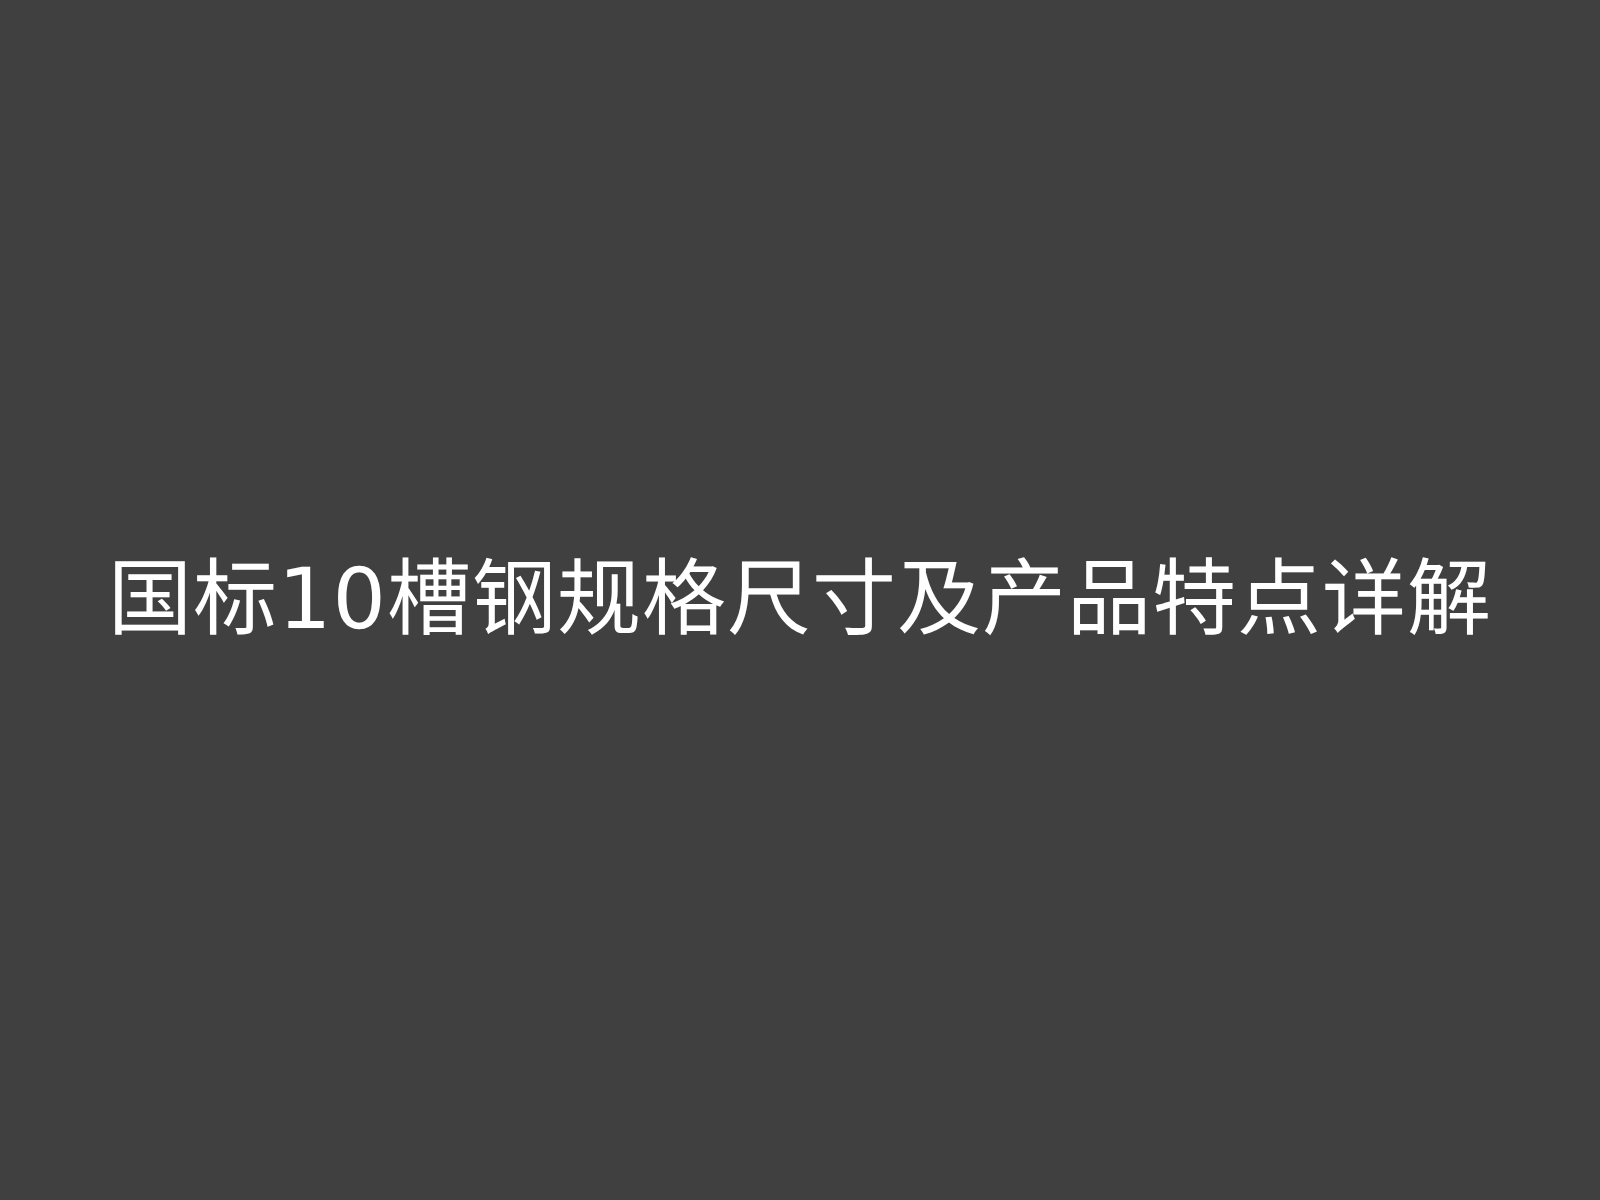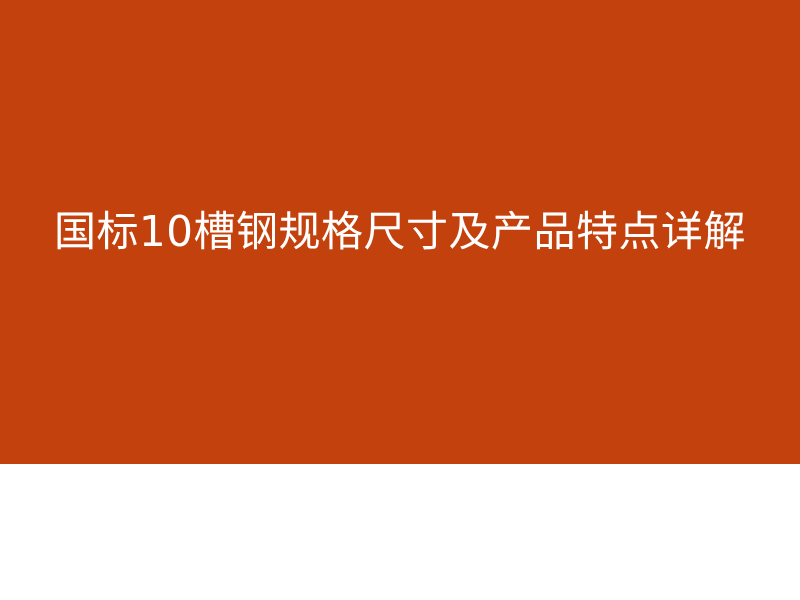--- a/index.html
+++ b/index.html
@@ -46,21 +46,21 @@
     font-weight: 400;
     line-height: 1.05;
     letter-spacing: 0.5px;
     white-space: nowrap;
     -webkit-font-smoothing: antialiased;
   }
 </style>
 </head>
 <body style="width: 800px; height: 600px;">
 
-<div id="banner-canvas" style="background-color: #c2410c; width: 800px; height: 464px;">
+<div id="banner-canvas" style="background-color: #404040; width: 800px; height: 600px;">
 
   <div id="headline-block" style="text-align: center;">
 
     <h1 id="headline-text" style="color: rgb(255, 255, 255); font-size: 42px;">国标10槽钢规格尺寸及产品特点详解</h1>
 
   </div>
 
 </div>
 
 </body></html>

